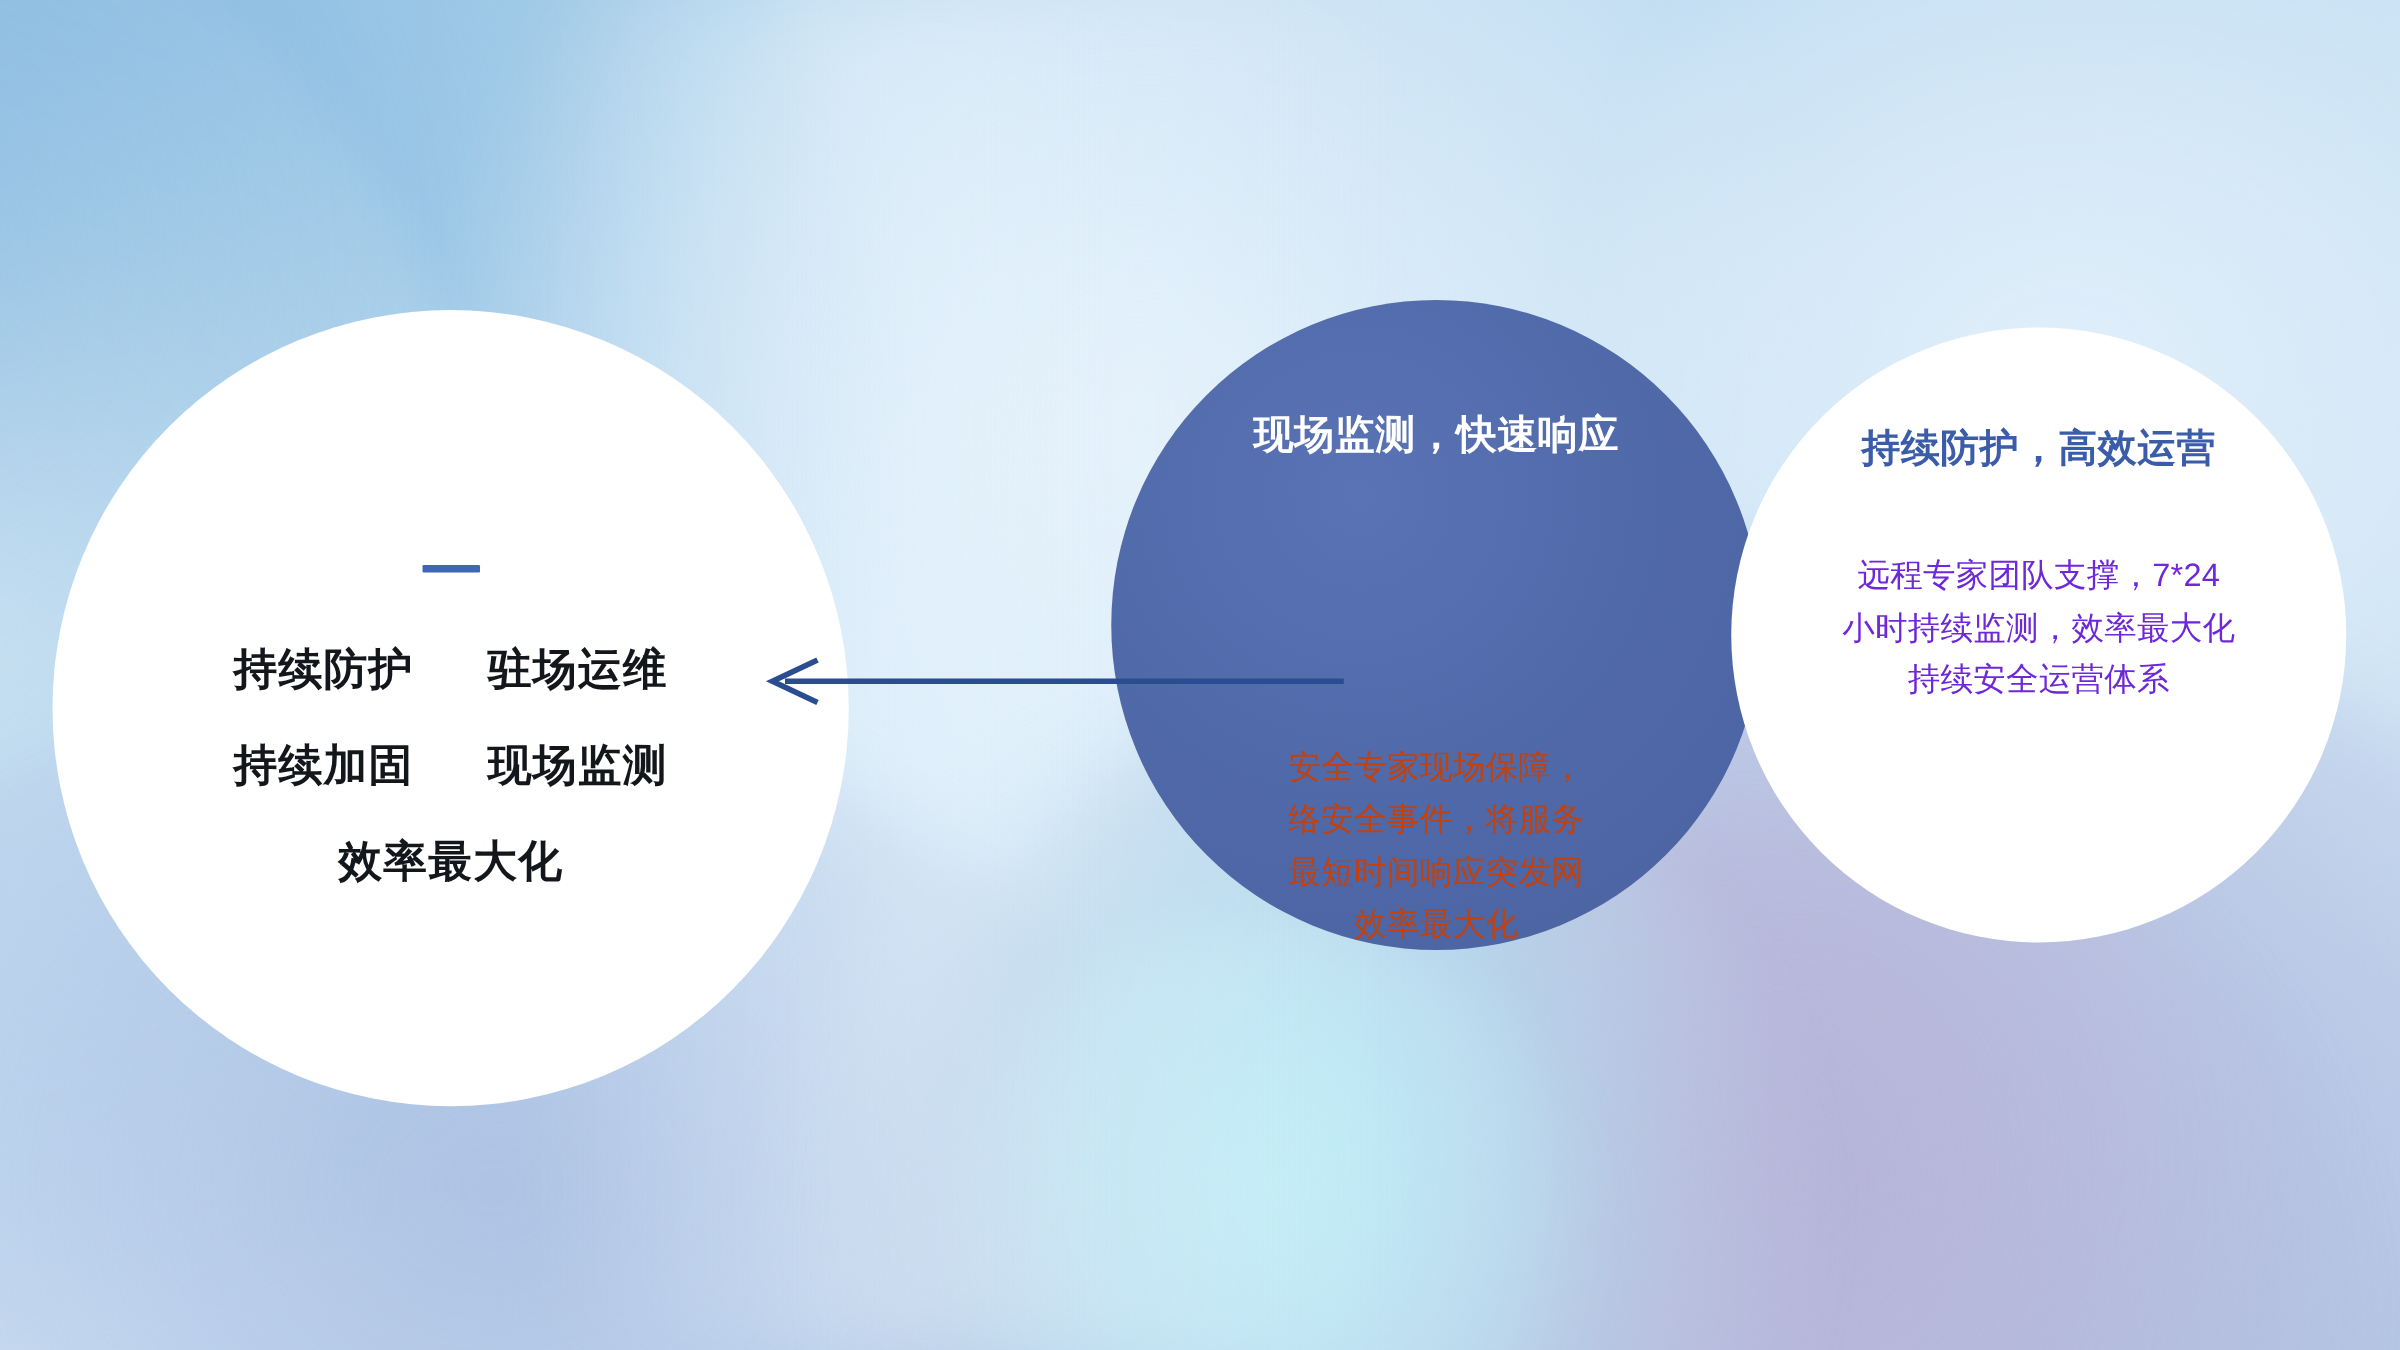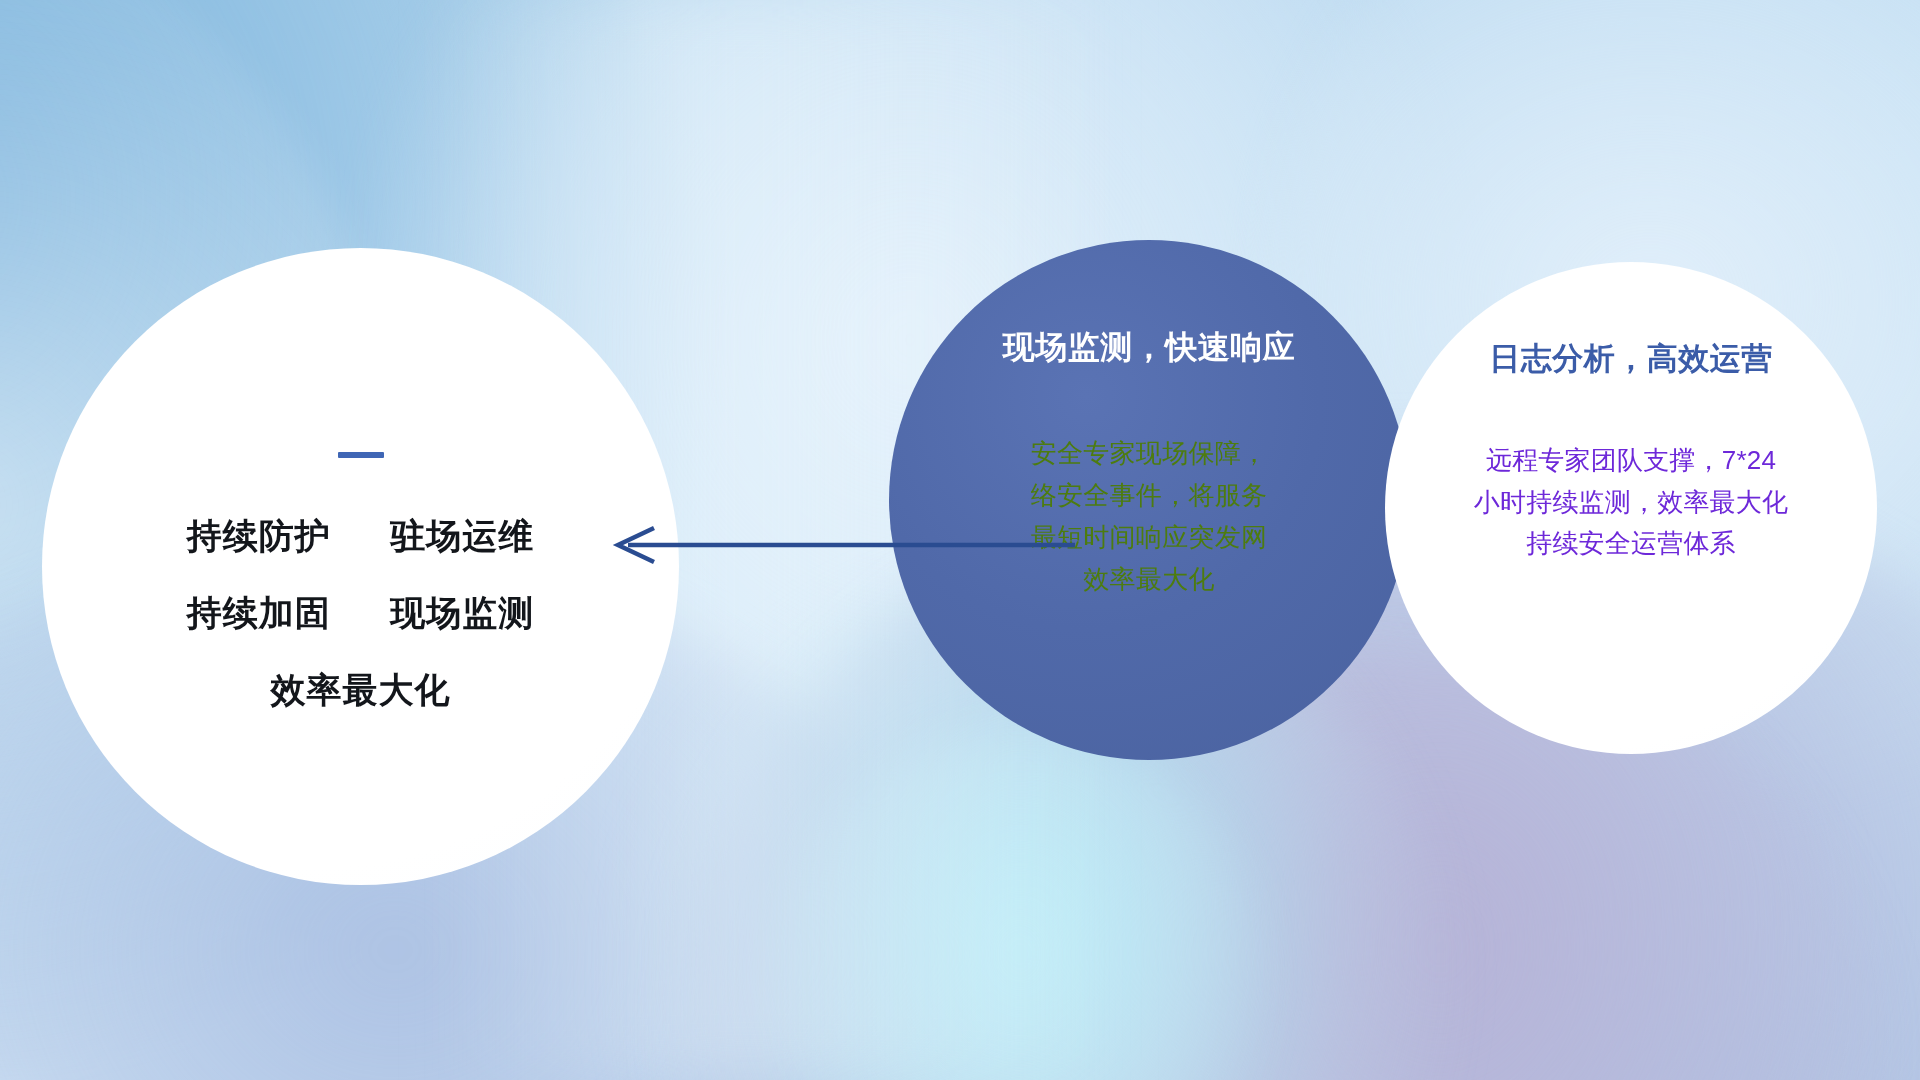--- a/index.html
+++ b/index.html
@@ -117,29 +117,30 @@
 
   
   #circle-mid {
     left:889px; top:240px; width:520px; height:520px;
     background:radial-gradient(circle at 38% 30%, #5a73b4 0%, #5069a9 48%, #4a629f 100%);
   }
   #circle-mid-content {
     position:absolute; left:889px; top:240px; width:520px; height:520px;
     display:flex; flex-direction:column; align-items:center;
     padding-top:86px;
+    justify-content:space-between;
   }
   #mid-title {
     font-size:32px; font-weight:bold; color:#ffffff;
     letter-spacing:0.5px; white-space:nowrap;
     text-align:center;
   }
   #mid-body {
     margin-top:62px;
-    font-size:26px; color:#4d7c0f; line-height:1.62;
+    font-size:26px; color:#c2410c; line-height:1.62;
     text-align:center; width:320px; letter-spacing:0.3px;
   }
 
   
   #circle-right {
     left:1385px; top:262px; width:492px; height:492px;
     background:radial-gradient(circle at 40% 32%, #ffffff 0%, #ffffff 74%, #fafcfe 100%);
   }
   #circle-right-content {
     position:absolute; left:1385px; top:262px; width:492px; height:492px;
@@ -205,21 +206,21 @@
     <div id="mid-body">
       <div class="nowrap">安全专家现场保障，</div>
       <div class="nowrap">络安全事件，将服务</div>
       <div class="nowrap">最短时间响应突发网</div>
       <div class="nowrap">效率最大化</div>
     </div>
   </div>
 
   <div class="circle" id="circle-right"></div>
   <div id="circle-right-content">
-    <div id="right-title">日志分析，高效运营</div>
+    <div id="right-title">持续防护，高效运营</div>
     <div id="right-body">
       <div class="nowrap">远程专家团队支撑，7*24</div>
       <div class="nowrap">小时持续监测，效率最大化</div>
       <div class="nowrap">持续安全运营体系</div>
     </div>
   </div>
 
   <svg id="arrow-connector" viewBox="0 0 480 60">
     <line x1="475" y1="30" x2="28" y2="30" stroke="#2a4c91" stroke-width="4.5"></line>
     <polyline points="54,13 18,30 54,47" fill="none" stroke="#2a4c91" stroke-width="4.5" stroke-linejoin="miter" stroke-linecap="butt"></polyline>

